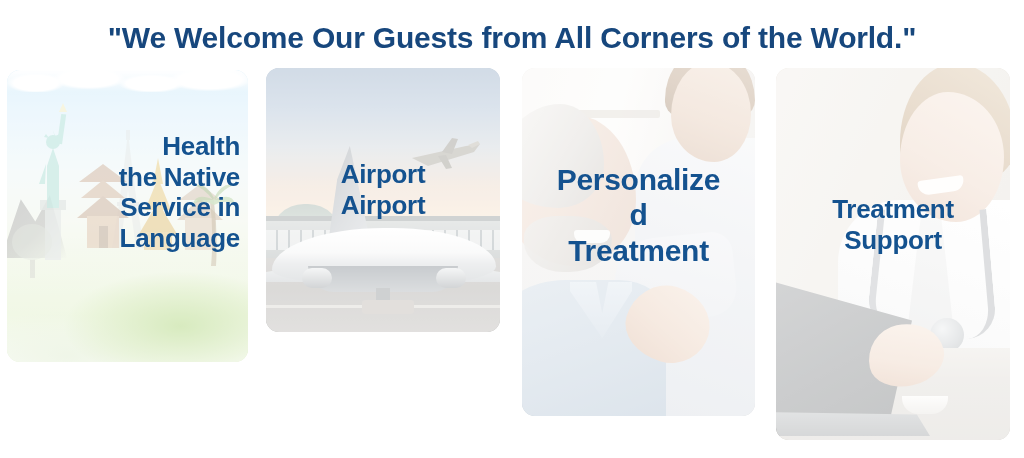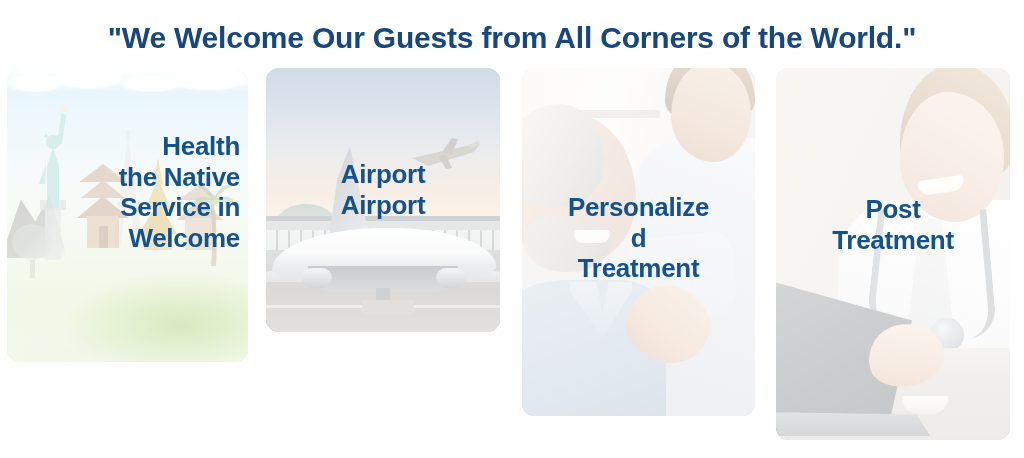--- a/index.html
+++ b/index.html
@@ -288,21 +288,21 @@
     border-radius: 60px 30px 40px 60px;
     background: linear-gradient(200deg, #eff0f3 0%, #dfe3e9 100%);
     transform: rotate(-6deg);
   }
   .nurse-hand {
     position: absolute; left: 104px; bottom: 54px; width: 84px; height: 76px;
     border-radius: 48% 52% 46% 54% / 56% 50% 50% 44%;
     background: linear-gradient(205deg, #f3e0d1 0%, #e9cdb8 55%, #dcb79f 100%);
     transform: rotate(16deg);
   }
-  #card-care .caption { top: 124px; font-size: 26px; letter-spacing: -0.3px; }
+  #card-care .caption { top: 94px; font-size: 30px; letter-spacing: -0.3px; }
 
   
   #card-doctor { left: 776px; top: 68px; width: 234px; height: 372px; }
 
   .doc-bg {
     position: absolute; inset: 0;
     background: linear-gradient(to bottom, #eeeae4 0%, #e9e5df 45%, #e3e0da 100%);
   }
   .doc-wall {
     position: absolute; left: 0; right: 0; top: 0; height: 250px;
@@ -445,21 +445,21 @@
         <ellipse cx="23" cy="22" rx="20" ry="18" fill="#c3cbbd"></ellipse>
       </svg>
 
       <div class="grass"></div>
       <div class="veil"></div>
     </div>
     <div class="caption">
       <div>Health</div>
       <div>the Native</div>
       <div>Service in</div>
-      <div>Welcome</div>
+      <div>Language</div>
     </div>
   </div>
 
   <div class="card" id="card-airport">
     <div class="photo">
       <div class="airport-sky"></div>
       <div class="hangar"></div>
       <div class="terminal"></div>
       <div class="terminal-roof"></div>
       <div class="terminal-glass"></div>
@@ -537,18 +537,18 @@
 
       <div class="doc-desk"></div>
       <div class="doc-cup"></div>
       <div class="laptop-lid"></div>
       <div class="laptop-base"></div>
       <div class="doc-hand"></div>
 
       <div class="veil"></div>
     </div>
     <div class="caption">
-      <div>Post</div>
       <div>Treatment</div>
+      <div>Support</div>
     </div>
   </div>
 
 </div>
 
 </body></html>

